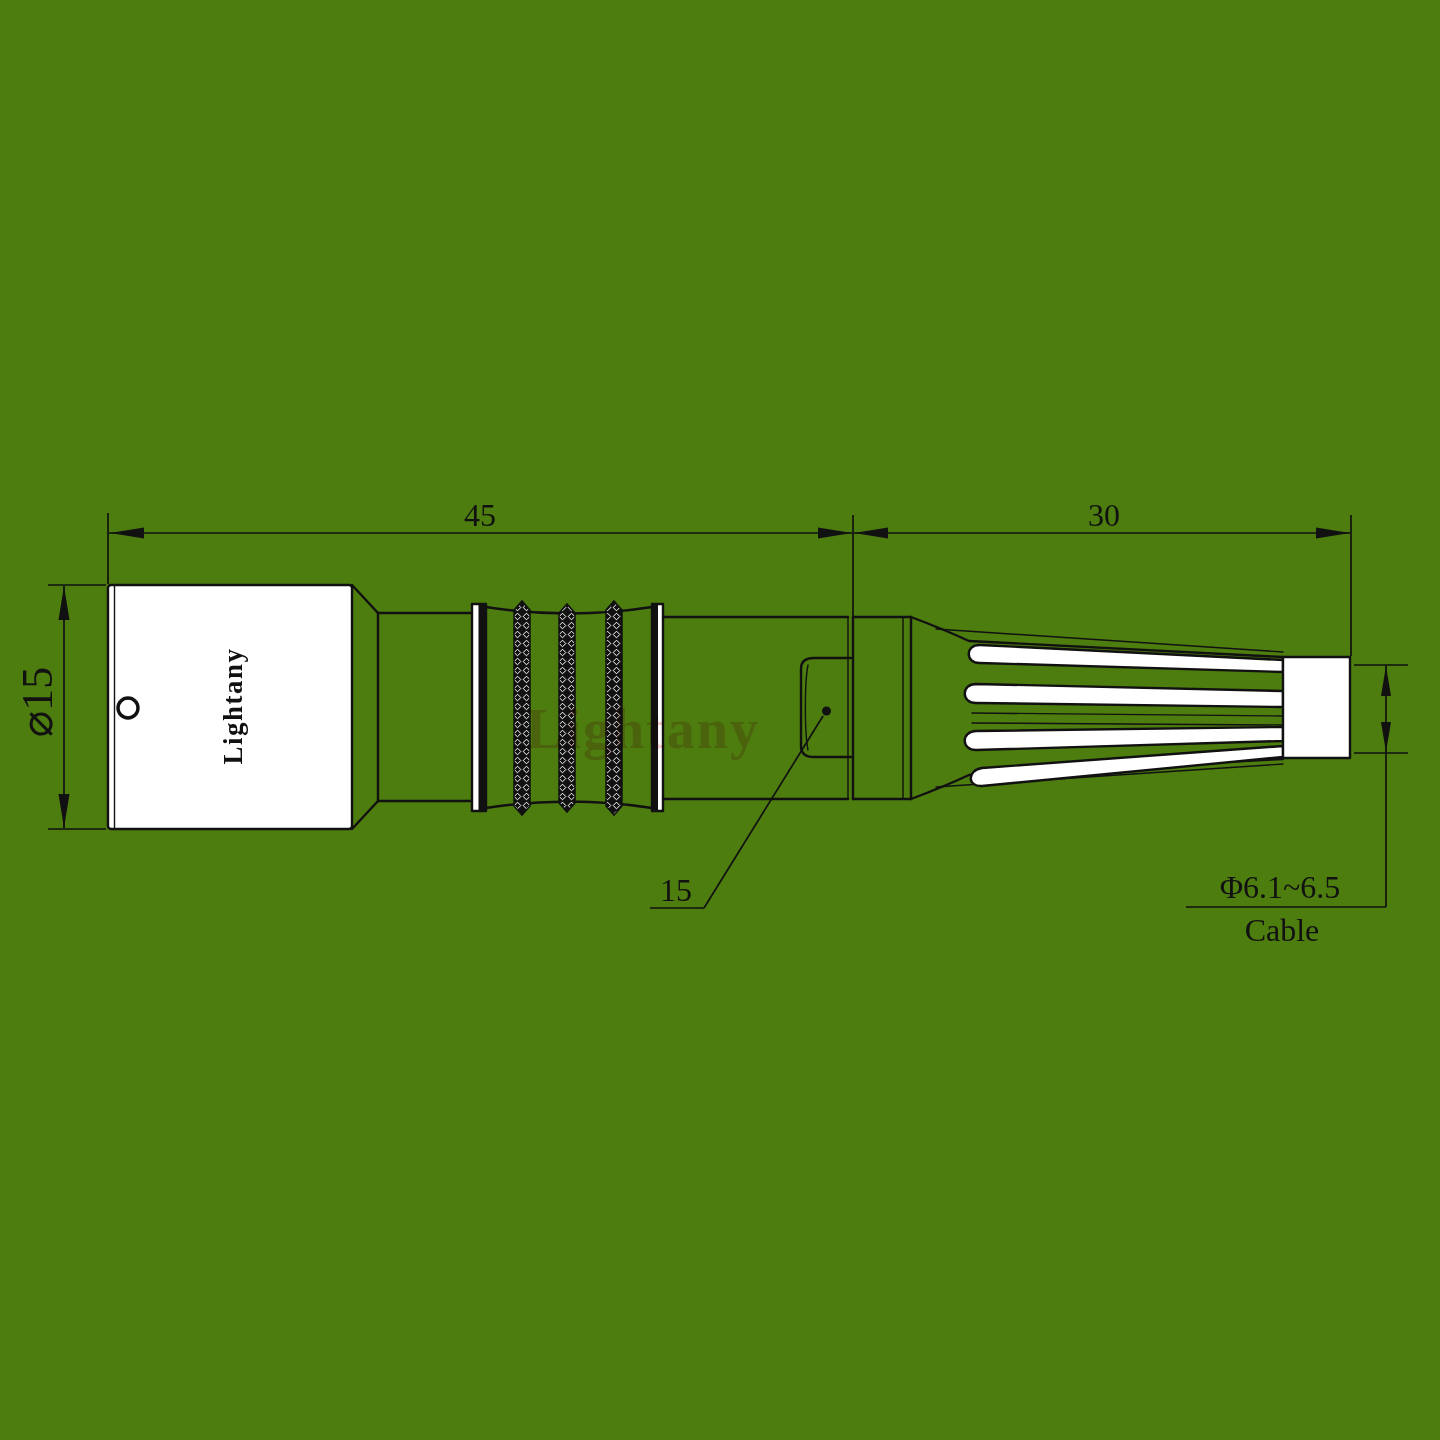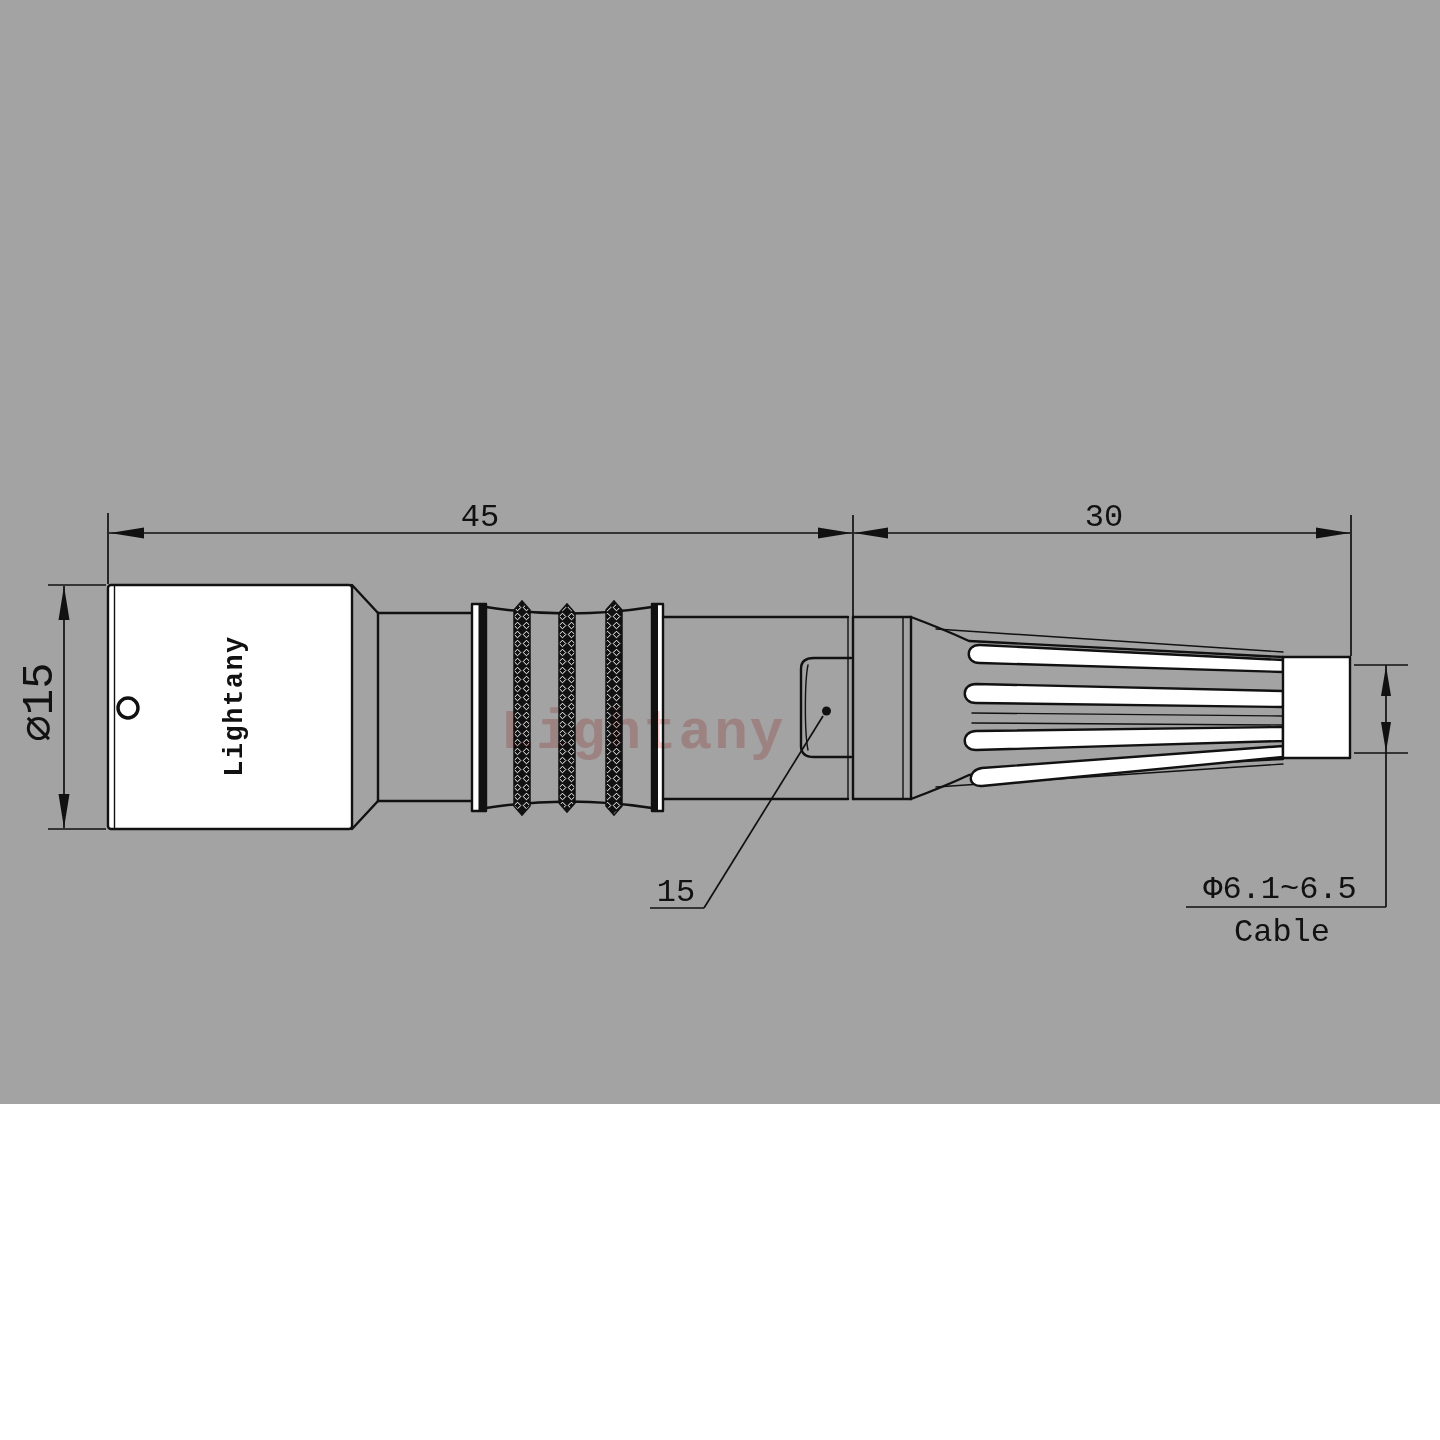--- a/index.html
+++ b/index.html
@@ -6,23 +6,23 @@
     margin: 0;
     padding: 0;
     background: #ffffff;
     width: 1440px;
     height: 1440px;
     overflow: hidden;
   }
   .canvas {
     position: relative;
     width: 1440px;
-    height: 1104px;
-    background: #a3a3a3;
-    font-family: Liberation Mono, monospace;
+    height: 1440px;
+    background: #4d7c0f;
+    font-family: Liberation Serif, serif;
   }
   svg { display: block; }
   .outline   { fill: none; stroke: #111111; stroke-width: 2.4; stroke-linejoin: round; stroke-linecap: round; }
   .outline-thin { fill: none; stroke: #111111; stroke-width: 1.4; stroke-linecap: round; }
   .whitefill { fill: #ffffff; stroke: #111111; stroke-width: 2.4; stroke-linejoin: round; }
   .dimline   { fill: none; stroke: #111111; stroke-width: 1.7; stroke-linecap: butt; }
   .arrow     { fill: #111111; stroke: none; }
   .dimtext   { fill: #111111; font-size: 32px; }
   .dimtext-big { fill: #111111; font-size: 44px; }
   .brandtext { fill: #111111; font-size: 27px; font-weight: bold; letter-spacing: 1.5px; }

